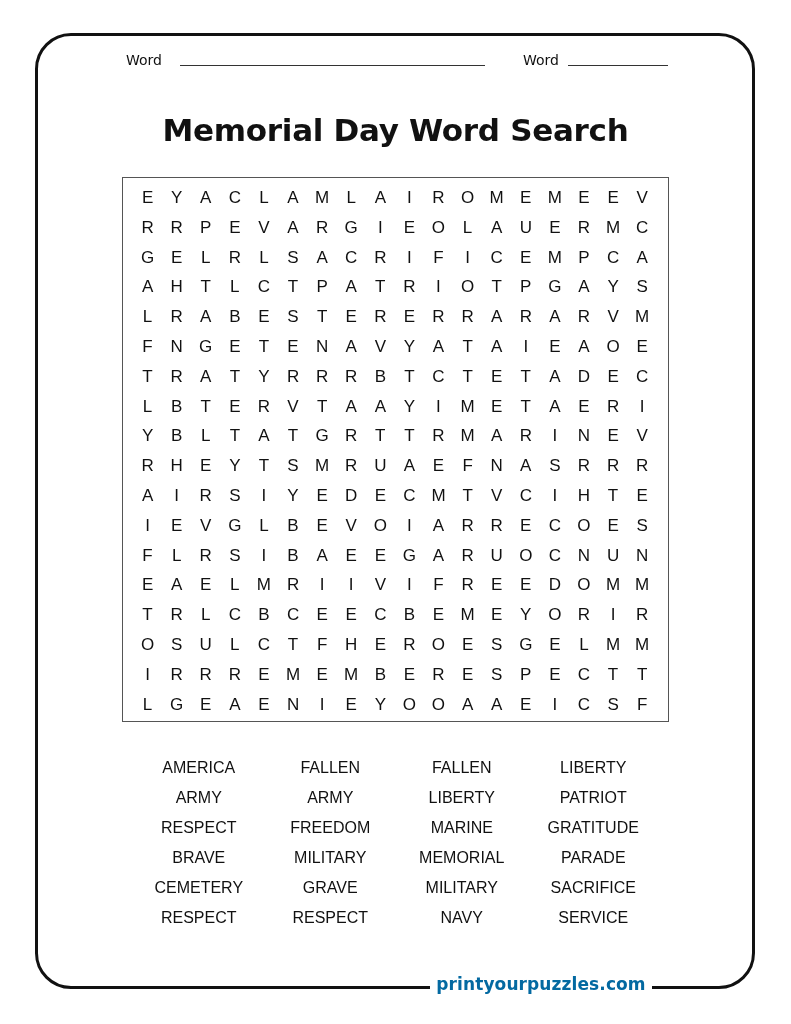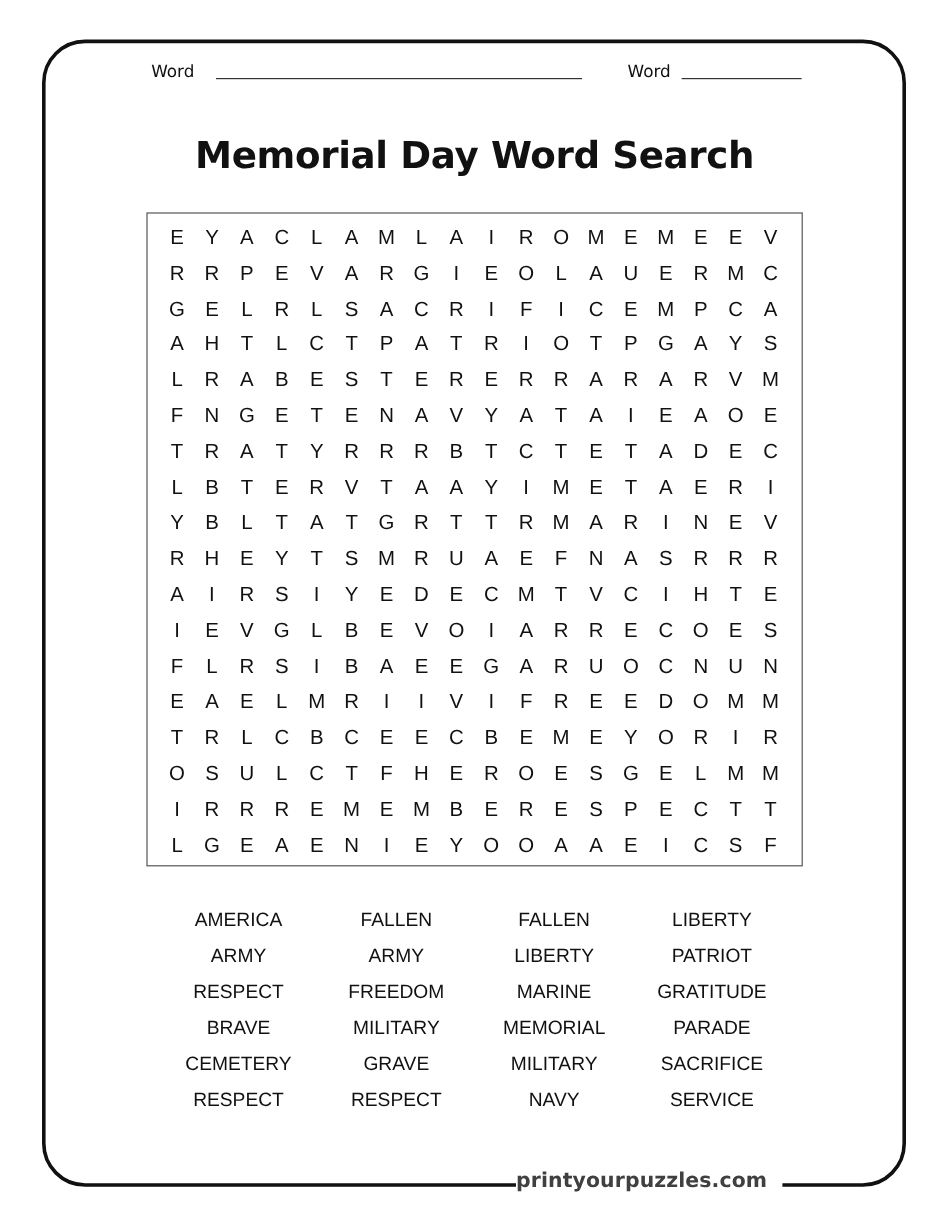--- a/index.html
+++ b/index.html
@@ -1,19 +1,19 @@
 <!DOCTYPE html>
 <html><head>
 <meta charset="utf-8">
 <style>
   html, body { margin:0; padding:0; background:#fff; }
   body { width:791px; height:1024px; position:relative; overflow:hidden; font-family:"DejaVu Sans", sans-serif; color:#111; }
   .frame { position:absolute; left:35px; top:33px; width:720px; height:956px; border:3px solid #111; border-radius:36px; box-sizing:border-box; }
   .footer-gap { position:absolute; left:430px; top:980px; width:222px; height:16px; background:#fff; }
-  .footer-text { position:absolute; left:430px; top:974px; width:222px; text-align:left; font-family:"DejaVu Sans", sans-serif; font-weight:bold; font-size:17px; letter-spacing:0.1px; color:#404040; }
+  .footer-text { position:absolute; left:430px; top:974px; width:222px; text-align:center; font-family:"DejaVu Sans", sans-serif; font-weight:bold; font-size:17px; letter-spacing:0.1px; color:#0369a1; }
   .name-row { position:absolute; top:52px; left:126px; font-size:14px; font-family:"DejaVu Sans", sans-serif; }
   .name-label { position:absolute; left:0; top:0; white-space:nowrap; }
   .name-line { position:absolute; left:54px; top:13px; width:305px; border-bottom:1px solid #333; }
   .date-row { position:absolute; top:52px; left:523px; font-size:14px; }
   .date-label { position:absolute; left:0; top:0; }
   .date-line { position:absolute; left:45px; top:13px; width:100px; border-bottom:1px solid #333; }
   .title { position:absolute; top:112px; left:0; width:791px; text-align:center; font-family:"DejaVu Sans", sans-serif; font-weight:bold; font-size:31px; letter-spacing:-0.3px; }
   .grid { position:absolute; left:122px; top:177px; width:547px; height:545px; border:1px solid #555; box-sizing:border-box; }
   .grid-row { position:absolute; left:10px; height:30px; display:flex; }
   .cell { width:29.1px; text-align:center; font-family:"Liberation Sans", sans-serif; font-size:17px; line-height:30px; color:#111; }

